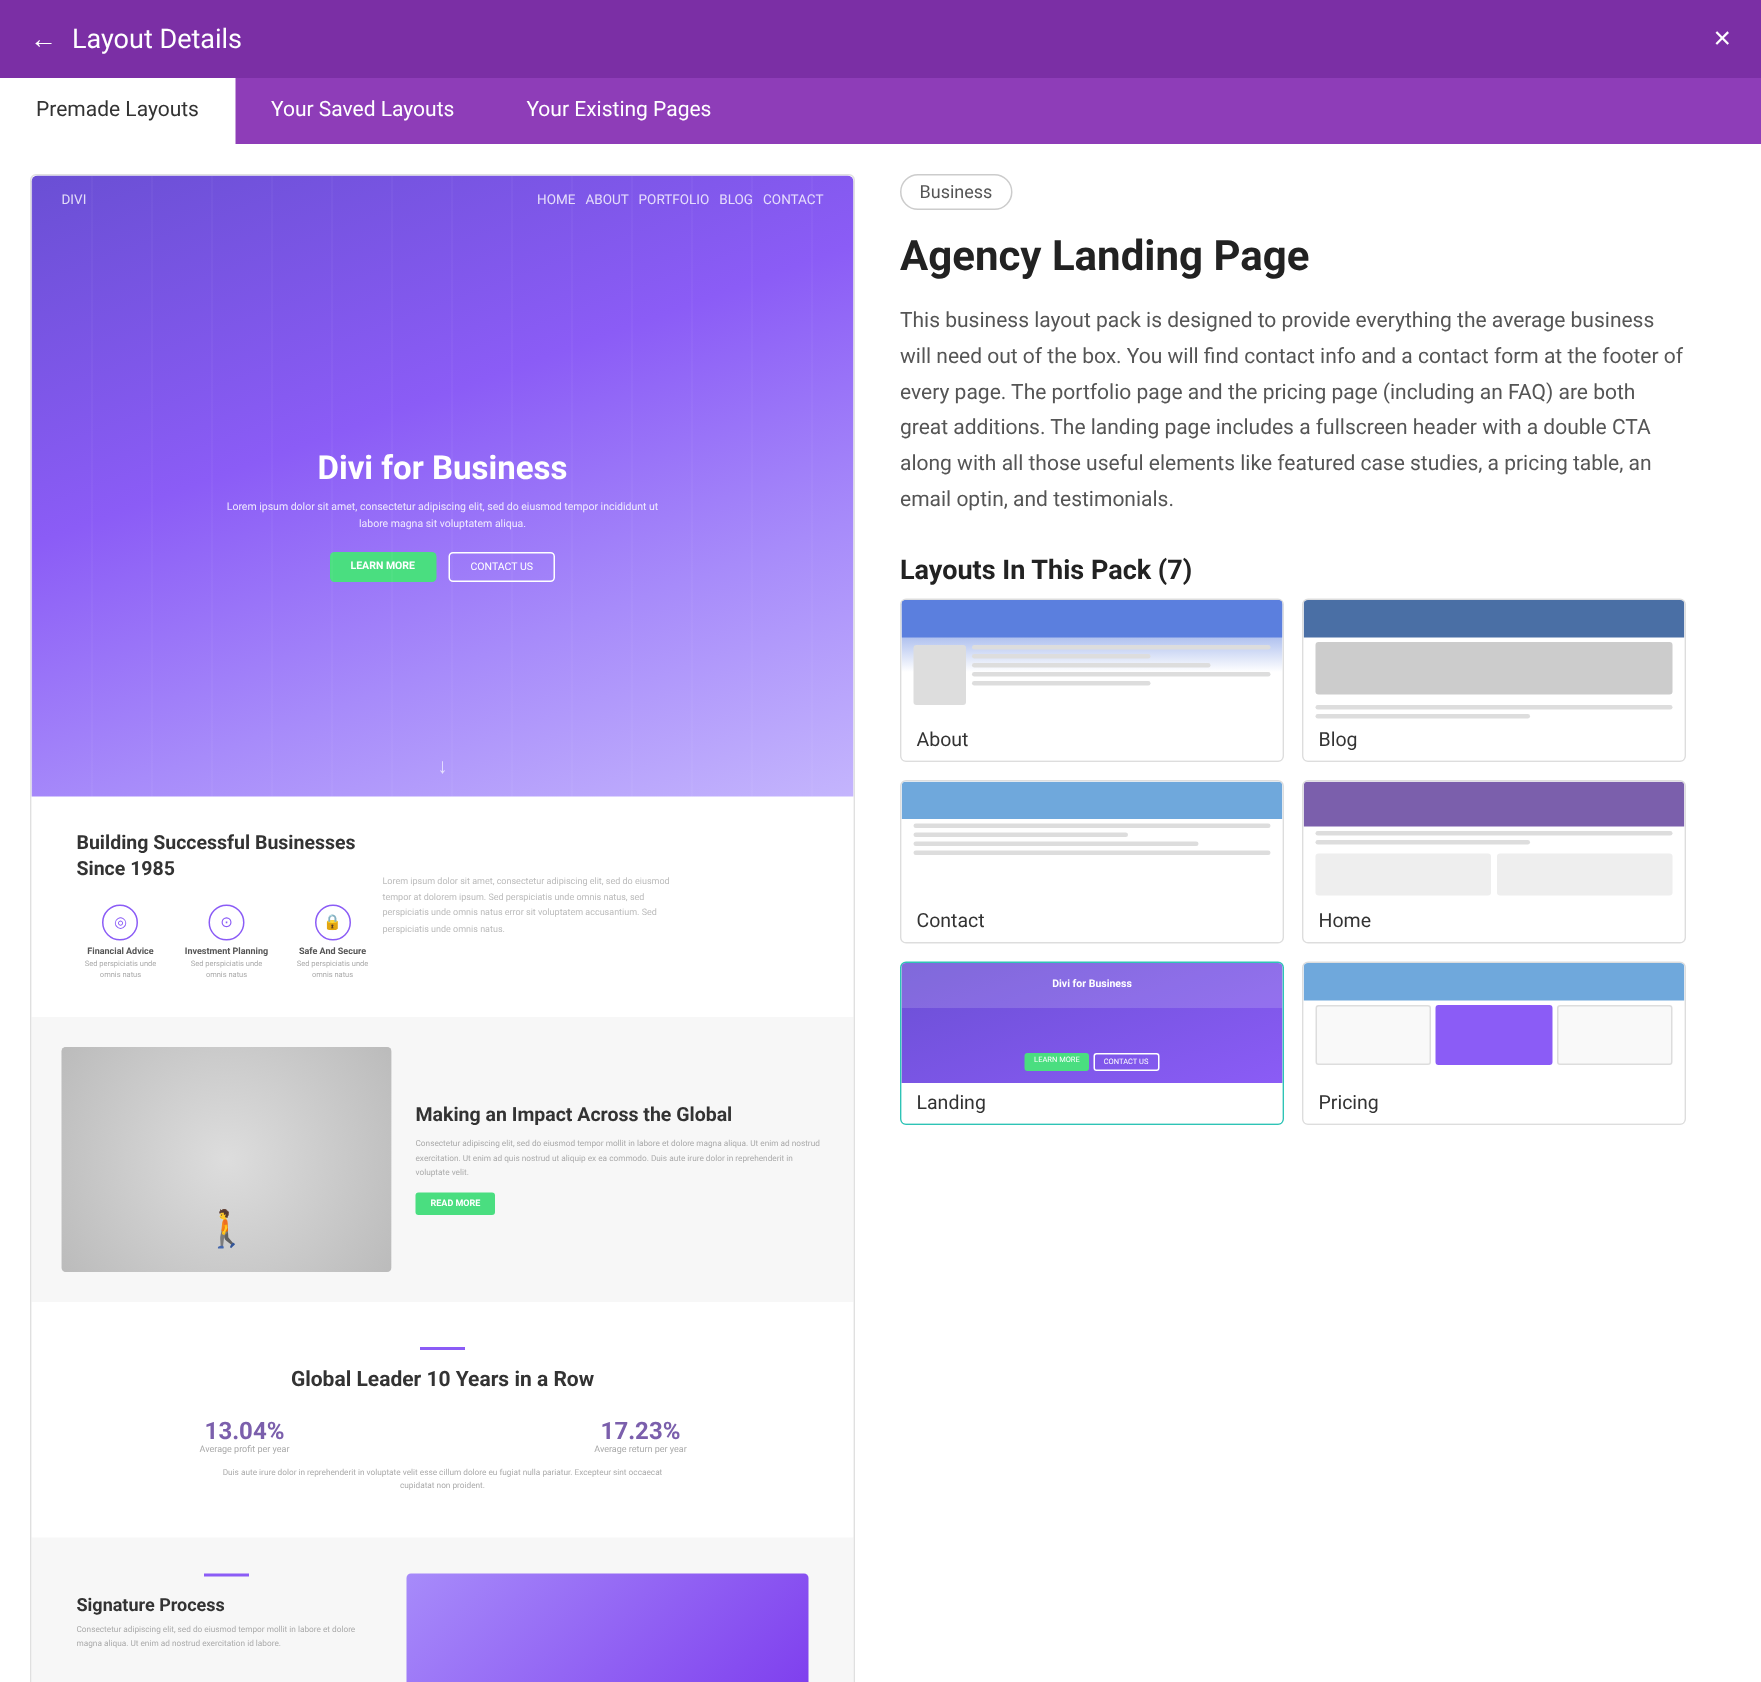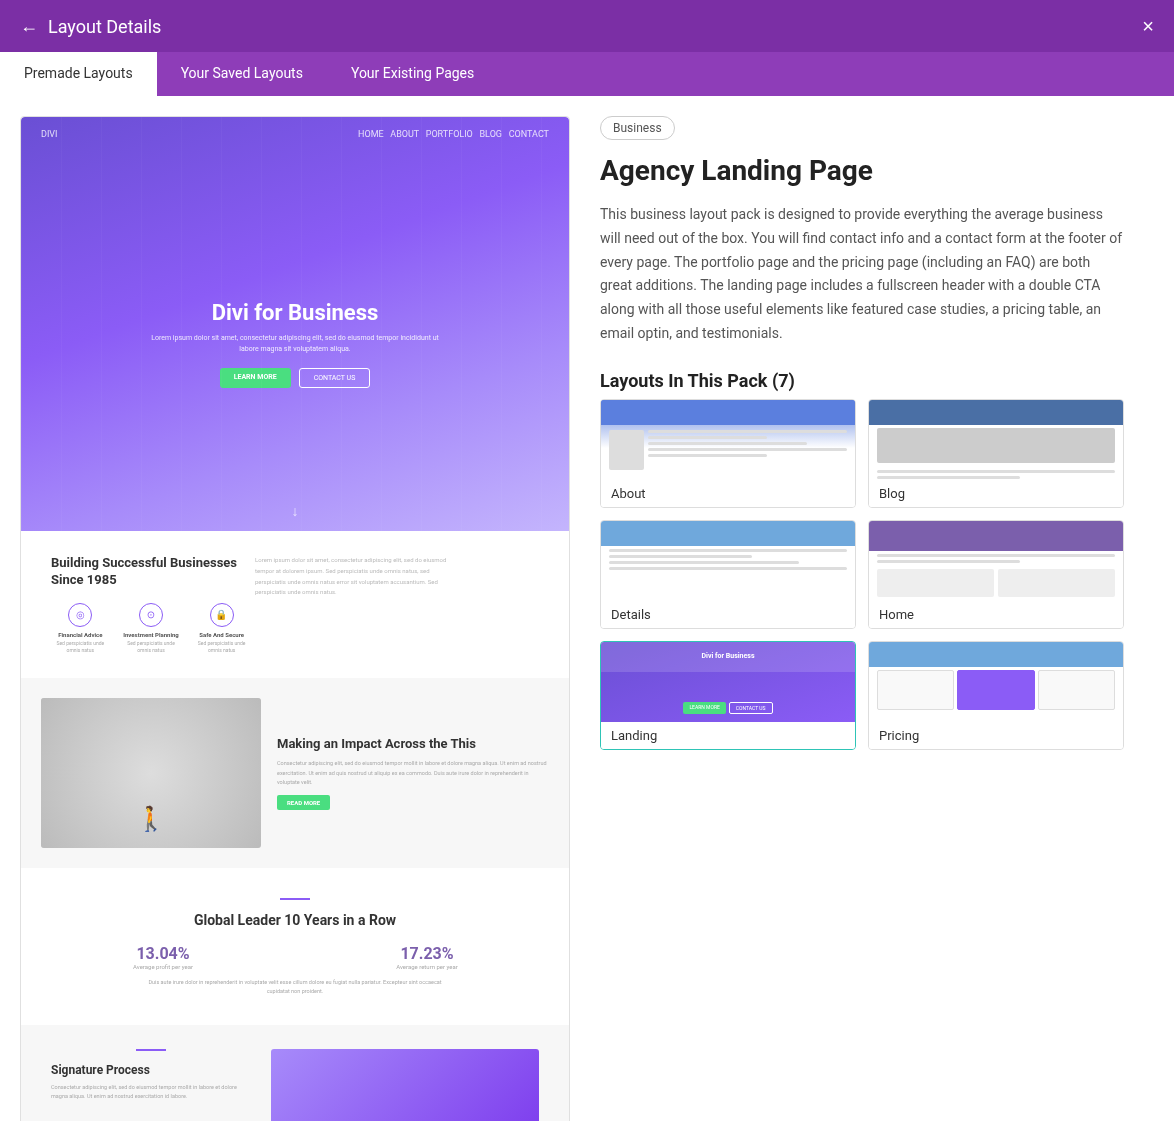--- a/index.html
+++ b/index.html
@@ -124,20 +124,21 @@
       bottom: 12px;
       font-size: 14px;
       opacity: 0.7;
     }
 
     .preview-section-2 {
       background: white;
       padding: 24px 30px;
       display: flex;
       gap: 4px;
+      align-items: center;
     }
     .preview-s2-left {
       flex: 0 0 200px;
     }
     .preview-s2-title {
       font-size: 13px;
       font-weight: bold;
       color: #333;
       line-height: 1.3;
       margin-bottom: 6px;
@@ -580,21 +581,21 @@
           </div>
         </div>
       </div>
 
       <div class="preview-section-3">
         <div class="preview-img-placeholder">
           <div class="spider-web"></div>
           <div style="position:absolute;bottom:15px;left:50%;transform:translateX(-50%);font-size:24px;color:#333;">🚶</div>
         </div>
         <div class="preview-text-right">
-          <div class="section-title">Making an Impact Across the This</div>
+          <div class="section-title">Making an Impact Across the Global</div>
           <div class="section-desc">
             Consectetur adipiscing elit, sed do eiusmod tempor mollit in labore et dolore magna aliqua. Ut enim ad nostrud exercitation. Ut enim ad quis nostrud ut aliquip ex ea commodo. Duis aute irure dolor in reprehenderit in voluptate velit.
           </div>
           <div class="read-more-btn">READ MORE</div>
         </div>
       </div>
 
       <div class="preview-section-4">
         <div class="preview-divider"></div>
         <div class="preview-s4-title">Global Leader 10 Years in a Row</div>
@@ -665,21 +666,21 @@
 
       <div class="layout-card">
         <div class="layout-card-thumb thumb-contact">
           <div style="position:absolute;top:28px;left:8px;right:8px;">
             <div class="thumb-line"></div>
             <div class="thumb-line short"></div>
             <div class="thumb-line medium"></div>
             <div class="thumb-line"></div>
           </div>
         </div>
-        <div class="layout-card-label">Details</div>
+        <div class="layout-card-label">Contact</div>
       </div>
 
       <div class="layout-card">
         <div class="layout-card-thumb thumb-home">
           <div class="thumb-home-content">
             <div class="thumb-line"></div>
             <div class="thumb-line short"></div>
             <div style="display:flex;gap:4px;margin-top:6px;">
               <div style="flex:1;height:28px;background:#eee;border-radius:2px;"></div>
               <div style="flex:1;height:28px;background:#eee;border-radius:2px;"></div>

